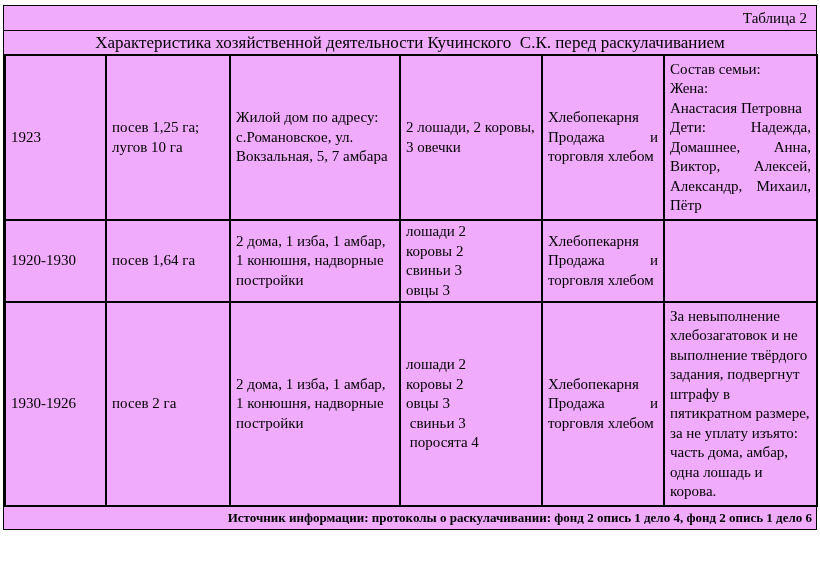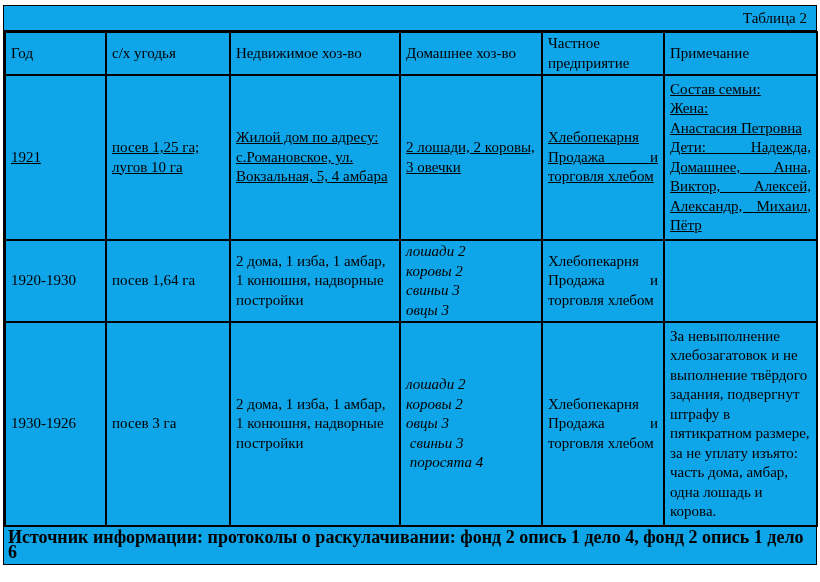--- a/index.html
+++ b/index.html
@@ -2,81 +2,75 @@
 <html><head>
 <meta charset="utf-8">
 <style>
   html,body { margin:0; padding:0; }
   body {
     width:820px; height:582px; background:#fff; color:#000;
     font-family:"Liberation Serif","DejaVu Serif",serif;
   }
   .sheet {
     box-sizing:border-box; width:814px; margin:5px 3px 0 3px;
-    border:1px solid #000; background:#0ea5e9;
+    border:1px solid #000; background:#f0abfc;
   }
   .caption-row {
     height:24px; line-height:24px; text-align:right; padding-right:9px;
     font-size:15px; border-bottom:1px solid #000;
   }
   .title-row {
     height:23px; line-height:23px; text-align:center; font-size:17px;
     white-space:pre-wrap;
   }
   table.main {
     border-collapse:collapse; table-layout:fixed; width:100%;
   }
   table.main td {
     border:2px solid #000; font-size:15px; line-height:19.5px;
     text-align:left; vertical-align:middle; padding:1px 5px;
     overflow:hidden; word-wrap:break-word;
   }
   tr.header-row td { height:36px; }
-  tr.row-1 td { height:161px;text-decoration:underline; }
+  tr.row-1 td { height:161px; }
   tr.row-2 td { height:76px; vertical-align:top; }
   tr.row-3 td { height:200px;border-radius:6px; }
   td.v-top { vertical-align:top; }
   td.just, td.just div { text-align:justify; }
-  td.lines { padding-left:6px;font-style:italic; }
+  td.lines { padding-left:6px; }
   .source-row {
-    padding:3px 4px 4px 4px; font-size:18px; font-weight:bold;
+    padding:3px 4px 4px 4px; font-size:13px; font-weight:bold;
     line-height:15px;
+    text-align:right;
   }
 </style>
 </head>
 <body>
 
 <div class="sheet">
 
   <div class="caption-row">Таблица 2</div>
 
+  <div class="title-row">Характеристика хозяйственной деятельности Кучинского  С.К. перед раскулачиванием</div>
 
   <table class="main">
     <colgroup>
       <col style="width:101px">
       <col style="width:124px">
       <col style="width:170px">
       <col style="width:142px">
       <col style="width:122px">
       <col style="width:153px">
     </colgroup>
     <tbody>
-      <tr class="header-row">
-        <td>Год</td>
-        <td>с/х угодья</td>
-        <td>Недвижимое хоз-во</td>
-        <td>Домашнее хоз-во</td>
-        <td>Частное предприятие</td>
-        <td>Примечание</td>
-      </tr>
 
       <tr class="row-1">
-        <td>1921</td>
+        <td>1923</td>
         <td class="just">посев 1,25 га; лугов 10 га</td>
-        <td class="just">Жилой дом по адресу: с.Романовское, ул. Вокзальная, 5, 4 амбара</td>
+        <td class="just">Жилой дом по адресу: с.Романовское, ул. Вокзальная, 5, 7 амбара</td>
         <td class="just">2 лошади, 2 коровы, 3 овечки</td>
         <td class="just">
             <div>Хлебопекарня</div>
             <div>Продажа и торговля хлебом</div>
           </td>
         <td class="v-top just">
             <div>Состав семьи:</div>
             <div>Жена:</div>
             <div>Анастасия Петровна</div>
             <div>Дети: Надежда, Домашнее, Анна, Виктор, Алексей, Александр, Михаил, Пётр</div>
@@ -95,21 +89,21 @@
           </td>
         <td class="just" style="vertical-align:middle">
             <div>Хлебопекарня</div>
             <div>Продажа и торговля хлебом</div>
           </td>
         <td></td>
       </tr>
 
       <tr class="row-3">
         <td>1930-1926</td>
-        <td>посев 3 га</td>
+        <td>посев 2 га</td>
         <td class="just">2 дома, 1 изба, 1 амбар, 1 конюшня,  надворные постройки</td>
         <td class="lines">
             <div>лошади 2</div>
             <div>коровы 2</div>
             <div>овцы 3</div>
             <div>&nbsp;свиньи 3</div>
             <div>&nbsp;поросята 4</div>
           </td>
         <td class="just">
             <div>Хлебопекарня</div>

